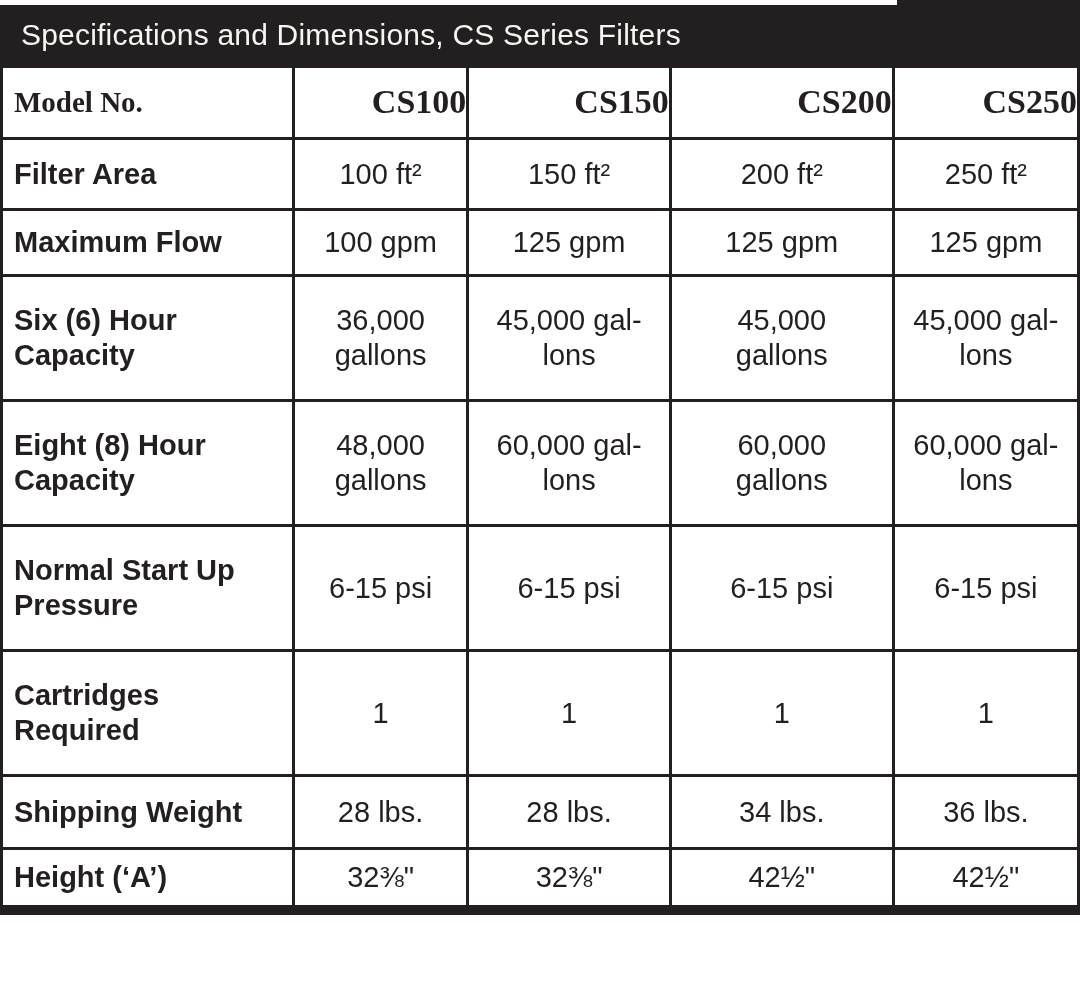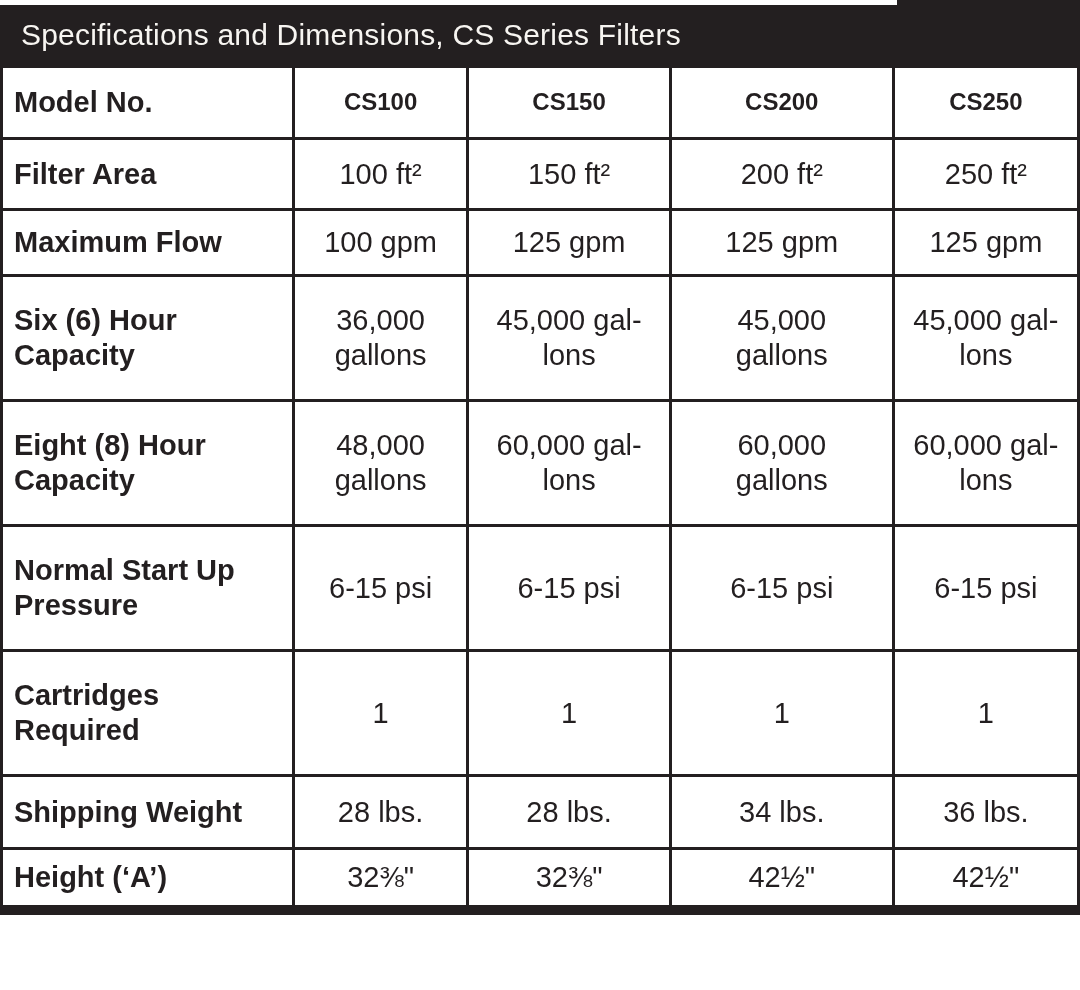--- a/index.html
+++ b/index.html
@@ -54,32 +54,32 @@
     line-height: 1.2;
   }
   th.row-label {
     text-align: left;
     padding-left: 11px;
     padding-right: 6px;
     font-weight: bold;
     font-size: 29px;
   }
   th.model-cell {
-    text-align: center;
+    text-align: right;
     font-weight: bold;
-    font-size: 24px;
+    font-size: 34px;
     margin-left: 12px;
   }
   td.value-cell {
     text-align: center;
     font-weight: normal;
     font-size: 29px;
   }
   
-  tr.r-header  { height: 72px; }
+  tr.r-header  { height: 72px; font-family: Liberation Serif, serif; }
   tr.r-single  { height: 71px; }
   tr.r-flow    { height: 66px; }
   tr.r-double  { height: 125px; }
   tr.r-ship    { height: 73px; }
   tr.r-height  { height: 61px; }
 </style>
 </head>
 <body>
 
 <div class="page">

